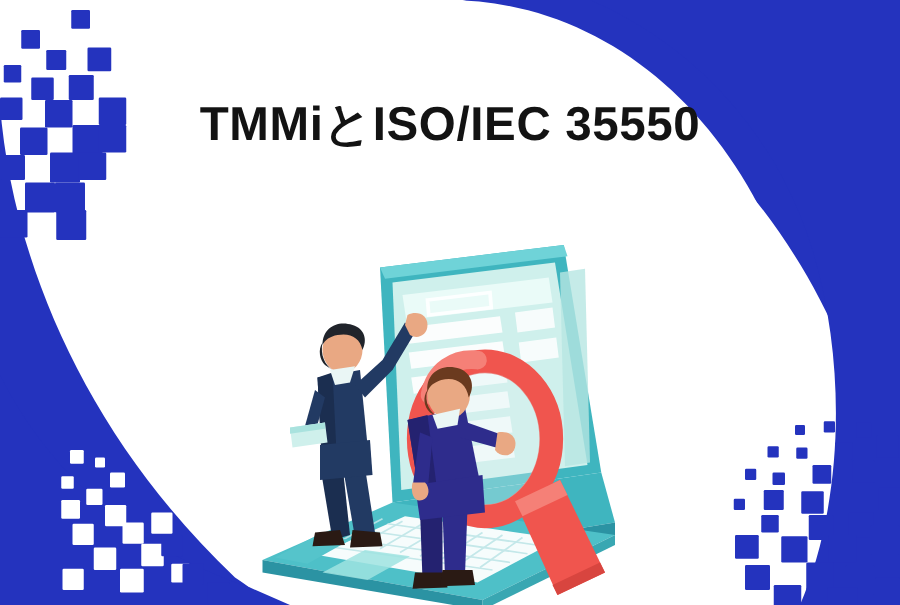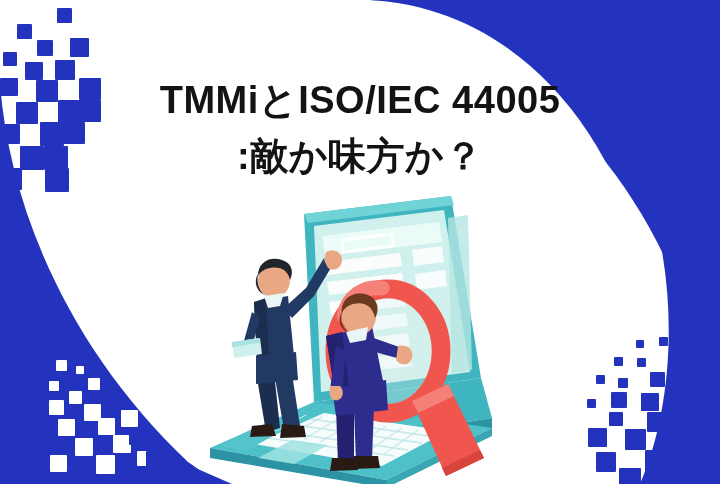--- a/index.html
+++ b/index.html
@@ -168,22 +168,21 @@
       <g fill="#2433BE">
         <rect x="129" y="428" width="17" height="17" rx="1"></rect>
         <rect x="146" y="451" width="17" height="17" rx="1"></rect>
         <rect x="166" y="466" width="18" height="18" rx="1"></rect>
       </g>
 
     </g>
   </svg>
 
   <div class="title-block">
-    <span class="title-line line1">TMMiとISO/IEC 44005</span>
-    <span class="title-line line2">:敵か味方か？</span>
+    <span class="title-line line1">TMMiとISO/IEC 35550</span>
   </div>
 
   <svg class="illustration" viewBox="0 0 300 288" width="300" height="288" xmlns="http://www.w3.org/2000/svg">
 
     <g>
 
       <path d="M108,18 L255,0 L285,182 L118,206 Z" fill="#3FB5BF"></path>
       <path d="M108,18 L255,0 L258,9 L112,27 Z" fill="#6FD3D8"></path>
 
       <path d="M118,30 L248,14 L274,176 L125,196 Z" fill="#CFF0EC"></path>

